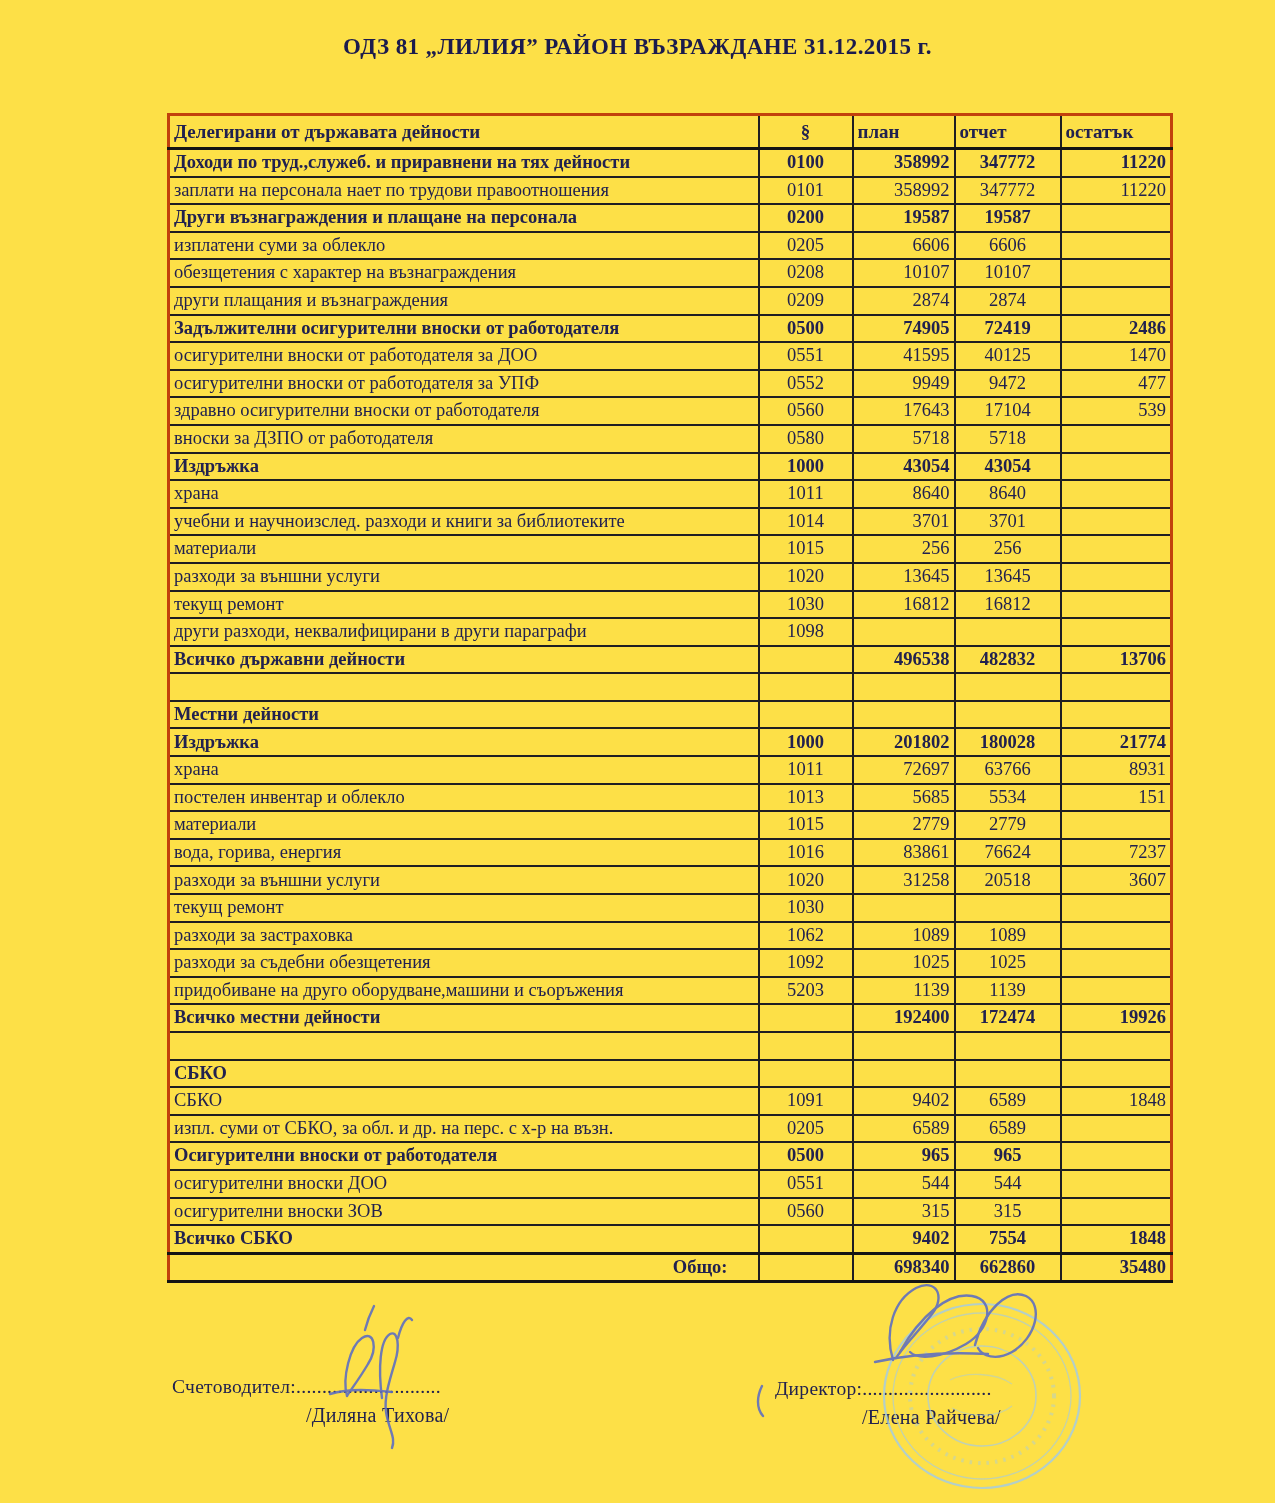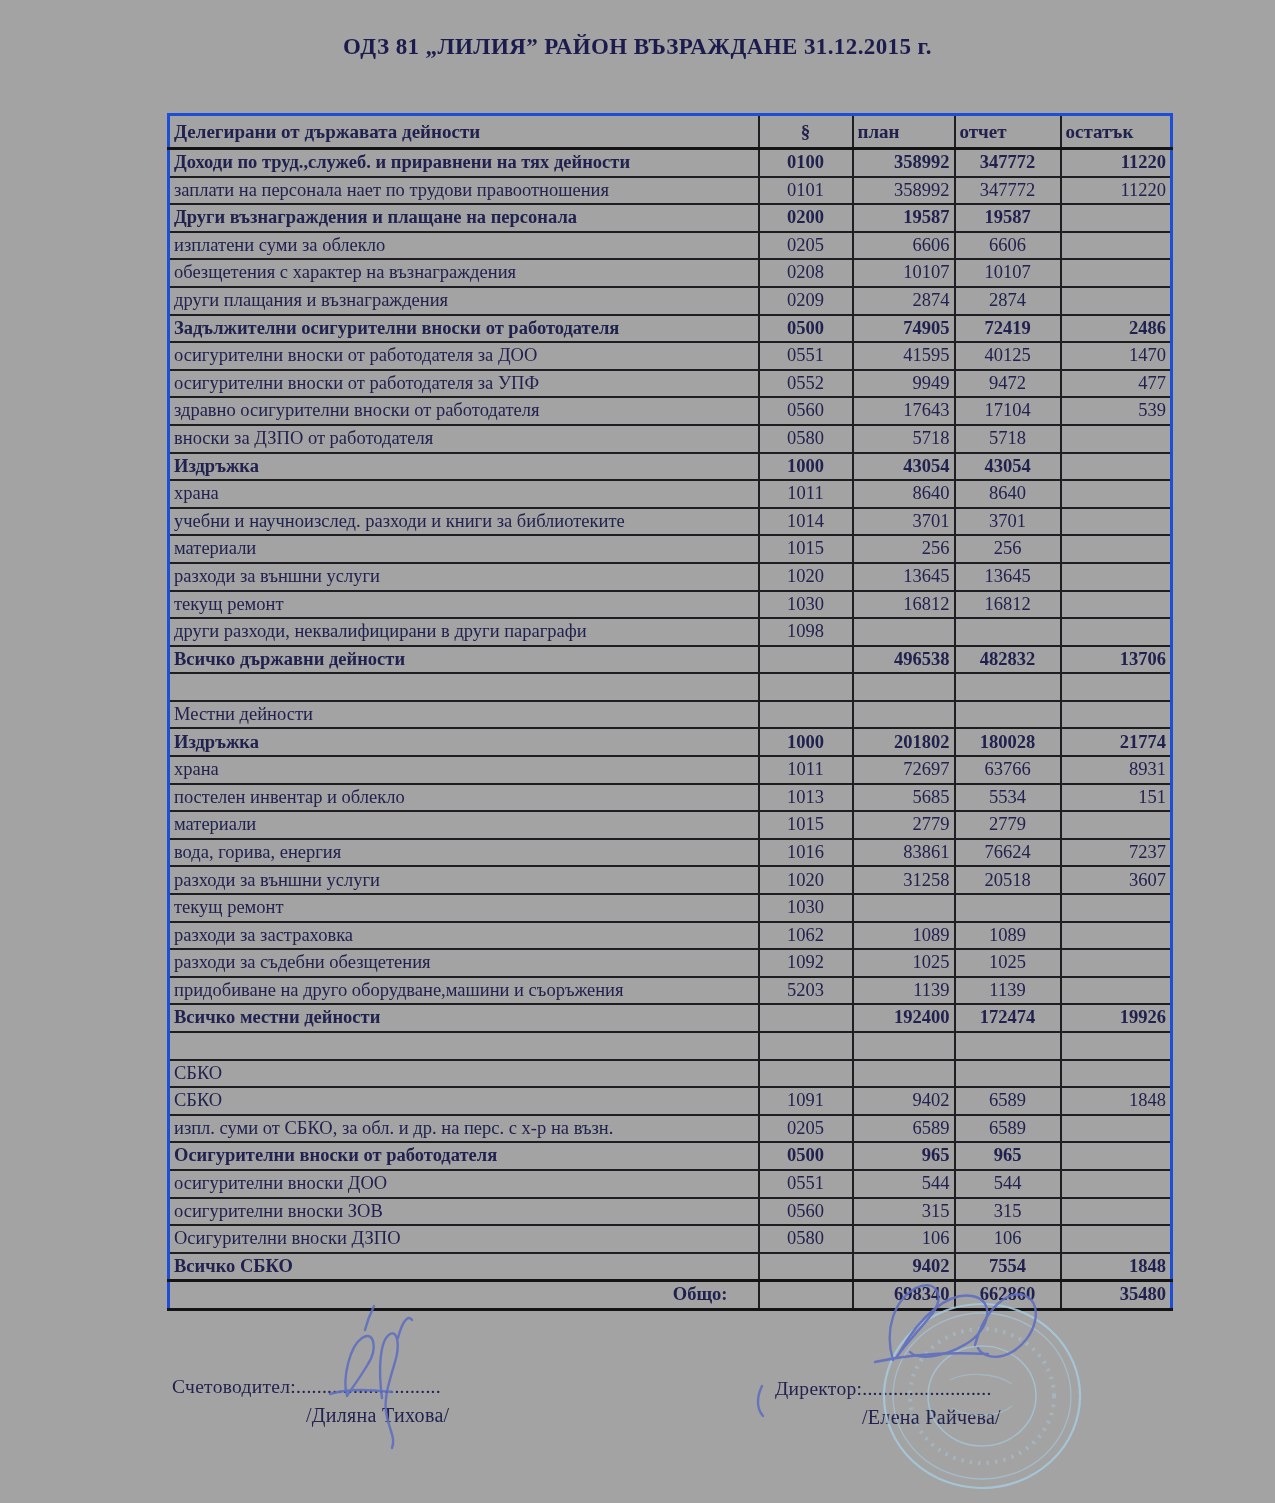--- a/index.html
+++ b/index.html
@@ -1,47 +1,47 @@
 <!DOCTYPE html>
 <html lang="bg"><head>
 <meta charset="utf-8">
 <style>
   html,body{margin:0;padding:0;background:#ffffff;}
   .page{
-    position:relative;width:1275px;height:1503px;background:#a3a3a3;overflow:hidden;
+    position:relative;width:1275px;height:1503px;background:#fde047;overflow:hidden;
     font-family:"Liberation Serif","DejaVu Serif",serif;color:#1f1f4e;
   }
   .doc-title{
     position:absolute;top:34px;left:0;width:100%;text-align:center;
     font-size:23px;font-weight:bold;letter-spacing:0.4px;color:#1b1b4d;
   }
   table.budget{
     position:absolute;left:167px;top:113px;width:1003px;
     border-collapse:collapse;table-layout:fixed;
-    border:3px solid #1d4ed8;
+    border:3px solid #c2410c;
   }
   table.budget th, table.budget td{
     border:2px solid #1e1e22;
     padding:0 4px;
     font-size:18.5px;
     line-height:1.05;
     white-space:nowrap;
     overflow:hidden;
     color:#21214f;
   }
   table.budget th{height:31px;font-weight:bold;font-size:19px;border-bottom:3px solid #141414;}
   table.budget td{height:25.6px;}
   th.c-label, td.c-label{text-align:left;padding-left:9px;}
   th.c-par, td.c-par{text-align:center;}
   th.c-plan, th.c-otchet, th.c-ostatuk{text-align:left;}
   td.c-plan{text-align:right;padding-right:13px;}
   td.c-otchet{text-align:center;padding-right:14px;}
   td.c-ostatuk{text-align:right;padding-right:17px;}
   tr.row-bold td{font-weight:bold;}
-  tr.row-section td.c-label{font-weight:normal;}
+  tr.row-section td.c-label{font-weight:bold;}
   tr.row-grand td{font-weight:bold;border-top:3px solid #141414;border-bottom:3px solid #141414;}
   tr.row-grand td.c-label{text-align:right;padding-right:30px;}
   .sig-label{position:absolute;font-size:19.5px;color:#22224f;letter-spacing:0.3px;}
   .sig-name{position:absolute;font-size:20px;color:#22224f;letter-spacing:0.3px;}
   #accountant-label{left:172px;top:1376px;}
   #accountant-name{left:306px;top:1404px;}
   #director-label{left:775px;top:1378px;}
   #director-name{left:862px;top:1406px;}
   .ink-overlay{position:absolute;left:0;top:1230px;width:1275px;height:273px;pointer-events:none;}
 </style>
@@ -336,27 +336,20 @@
           <td class="c-otchet">544</td>
           <td class="c-ostatuk"></td>
         </tr>
         <tr class="row-normal">
           <td class="c-label">осигурителни вноски ЗОВ</td>
           <td class="c-par">0560</td>
           <td class="c-plan">315</td>
           <td class="c-otchet">315</td>
           <td class="c-ostatuk"></td>
         </tr>
-        <tr class="row-normal">
-          <td class="c-label">Осигурителни вноски ДЗПО</td>
-          <td class="c-par">0580</td>
-          <td class="c-plan">106</td>
-          <td class="c-otchet">106</td>
-          <td class="c-ostatuk"></td>
-        </tr>
         <tr class="row-bold">
           <td class="c-label">Всичко СБКО</td>
           <td class="c-par"></td>
           <td class="c-plan">9402</td>
           <td class="c-otchet">7554</td>
           <td class="c-ostatuk">1848</td>
         </tr>
         <tr class="row-grand">
           <td class="c-label">Общо:</td>
           <td class="c-par"></td>

